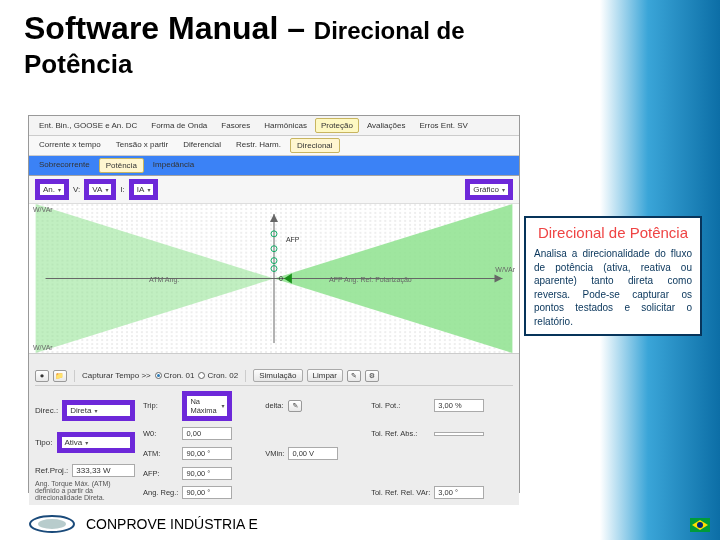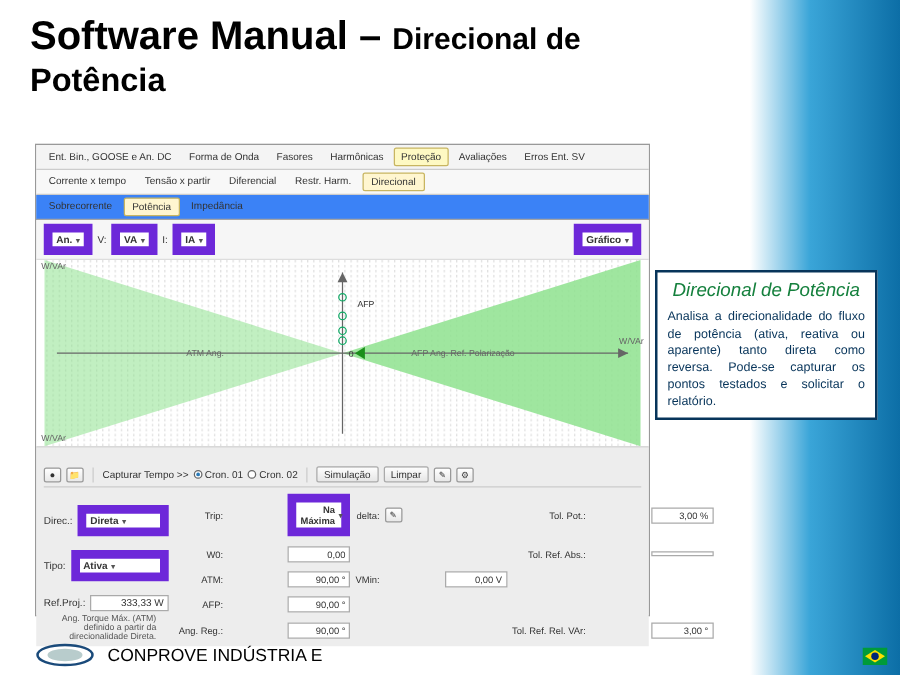--- a/index.html
+++ b/index.html
@@ -11,64 +11,63 @@
     z-index: 0;
   }
   .slide { position: relative; z-index: 1; padding: 10px 24px; }
   .title { font-size: 32px; font-weight: 700; color: #000; }
   .title .sub { font-size: 24px; }
   .title .sub2 { font-size: 26px; display: block; margin-top: 2px; }
   .app-window {
     position: absolute; left: 28px; top: 115px; width: 492px; height: 378px;
     background: #ebebeb; border: 1px solid #999; font-size: 8px; color: #333;
     z-index: 2;
-    text-align: right;
   }
   .tb-row { display: flex; gap: 0; border-bottom: 1px solid #ccc; padding: 2px 4px; background: #f4f4f4; flex-wrap: wrap; }
   .tb-item { padding: 2px 5px; margin-right: 2px; cursor: pointer; border: 1px solid transparent; white-space: nowrap; }
   .tb-item.active { background: #fef9c3; border: 1px solid #c8b560; border-radius: 2px; }
   .subtab-row { display: flex; padding: 2px 4px; border-bottom: 1px solid #ccc; background: #f8f8f8; }
   .subtab { padding: 2px 6px; margin-right: 3px; cursor: pointer; font-size: 8px; }
   .subtab.active { background: #fff6d0; border: 1px solid #c8b560; border-radius: 2px; }
   .subtab2-row { display: flex; padding: 2px 4px; border-bottom: 1px solid #a3a3a3; background: #3b82f6; }
   .ctrl-row { display: flex; align-items: center; padding: 3px 6px; gap: 4px; border-bottom: 1px solid #ddd; background: #f6f6f6; }
-  .dd { display: inline-flex; align-items: center; border: 7px solid #6d28d9; background: #fff; padding: 1px 3px; font-size: 8px; font-weight: bold; }
+  .dd { display: inline-flex; align-items: center; border: 5px solid #6d28d9; background: #fff; padding: 1px 3px; font-size: 8px; }
   .dd::after { content: "▾"; margin-left: 3px; font-size: 6px; color: #555; }
   .btn { border: 1px solid #aaa; background: linear-gradient(#fdfdfd,#e6e6e6); padding: 1px 5px; font-size: 8px; border-radius: 2px; }
   .chart {
     position: relative; width: 100%; height: 150px; background: #fff; overflow: hidden;
     border-bottom: 1px solid #ccc;
   }
   .chart svg { width: 100%; height: 100%; }
   .axis-lbl { position: absolute; font-size: 7px; color: #666; }
   .bottom-area { padding: 4px 6px; background: #ededed; }
   .form-row { display: flex; align-items: center; gap: 4px; margin-bottom: 3px; flex-wrap: wrap; margin-top: 11px; }
   .lbl { font-size: 8px; color: #333; white-space: nowrap; }
   .inp { border: 1px solid #aaa; background: #ffffff; padding: 1px 3px; font-size: 8px; min-width: 40px; }
   .radio { display: inline-flex; align-items: center; gap: 2px; }
   .radio-dot { width: 7px; height: 7px; border: 1px solid #666; border-radius: 50%; background: #fff; display: inline-block; position: relative; }
   .radio-dot.sel::after { content: ""; position: absolute; inset: 1px; background: #2a7ab8; border-radius: 50%; }
   .callout {
     position: absolute; right: 18px; top: 216px; width: 178px;
     border: 2px solid #07345a; background: #fff; z-index: 5; padding: 6px 8px;
   }
-  .callout-title { text-align: center; font-size: 15px; color: #15803d; font-weight: 400; margin-bottom: 6px; line-height: 1.15; font-style: italic; }
+  .callout-title { text-align: center; font-size: 15px; color: #ef4444; font-weight: 400; margin-bottom: 6px; line-height: 1.15; }
   .callout-body { font-size: 10px; color: #07345a; text-align: justify; line-height: 1.35; }
   .footer { position: absolute; left: 28px; bottom: 6px; display: flex; align-items: center; gap: 10px; z-index: 3; }
   .logo { width: 48px; height: 20px; }
   .footer-text { font-size: 14px; font-weight: 400; color: #000; }
   .flag { position: absolute; right: 10px; bottom: 8px; width: 20px; height: 14px; z-index: 3; }
   .icon-btn { width: 14px; height: 12px; border: 1px solid #999; background: linear-gradient(#fff,#e8e8e8); display: inline-flex; align-items: center; justify-content: center; font-size: 7px; border-radius: 2px; }
   .sep-v { width: 1px; height: 12px; background: #ccc; margin: 0 3px; }
   .small-group { display: flex; flex-direction: column; font-size: 7px; color: #555; max-width: 90px; }
   .cols-bottom { display: flex; gap: 8px; }
   .colA { flex: 0 0 100px; }
   .colB { flex: 1; display: grid; grid-template-columns: auto 1fr auto 1fr auto 1fr; gap: 3px 4px; align-items: center; }
   .colB .lbl { font-size: 7.5px; }
-  .colB .inp, .colB .dd { font-size: 7.5px; min-width: 0; width: 50px; margin-left: 48px; }
+  .colB .inp, .colB .dd { font-size: 7.5px; min-width: 0; width: 50px; }
   hr.thin { border: none; border-top: 1px solid #ccc; margin: 3px 0; }
 </style>
 </head>
 <body>
 
 <div class="bg-grad"></div>
 
 <div class="slide">
   <div class="title">
     <span>Software Manual – </span><span class="sub">Direcional de</span>

